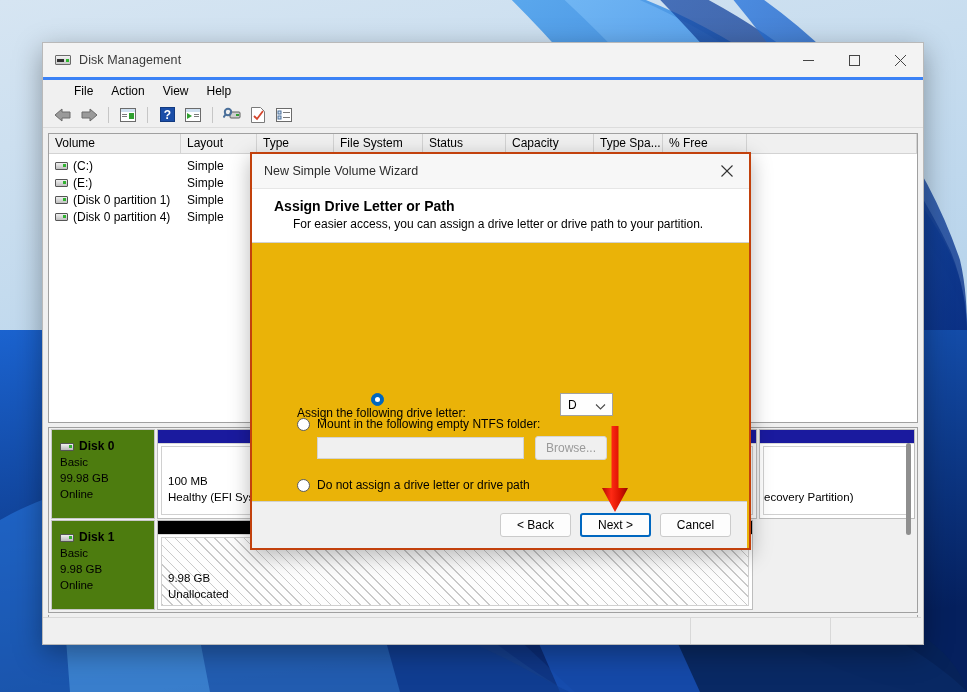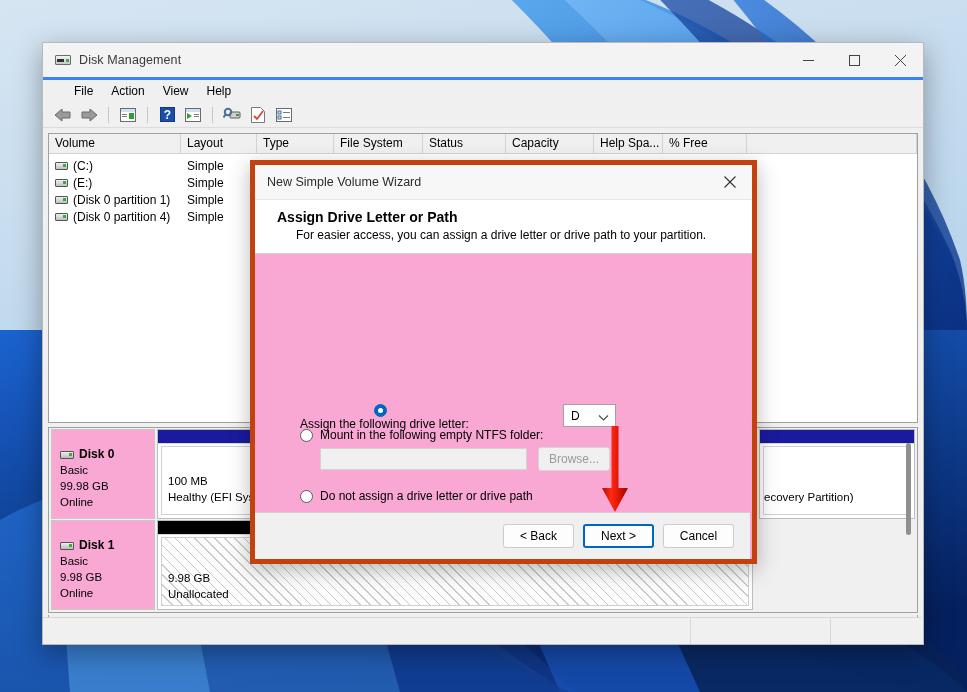--- a/index.html
+++ b/index.html
@@ -137,24 +137,24 @@
     background: #f0f0f0;
     border: 1px solid #a0a0a0;
     box-sizing: border-box;
     overflow: hidden;
   }
   .diskrow {
     display: flex; height: 90px; margin: 1px 2px 0 2px;
     position: relative;
   }
   .diskinfo {
-    width: 104px; background: #f9a8d4;
+    width: 104px; background: #4d7c0f;
     border: 1px solid #c8c8c8;
     box-sizing: border-box;
-    font-size: 11.5px; padding: 16px 0 0 8px; line-height: 16px;
+    font-size: 11.5px; padding: 8px 0 0 8px; line-height: 16px;
   }
   .diskinfo .dtitle { font-weight: bold; font-size: 12px; }
   .disk-ico {
     display: inline-block; width: 14px; height: 8px;
     background: linear-gradient(#efefef,#b9b9b9);
     border: 1px solid #555; border-radius: 1px;
     position: relative; margin-right: 5px; vertical-align: middle;
     box-sizing: border-box;
   }
   .disk-ico::after {
@@ -216,25 +216,24 @@
     border-top: 1px solid #d8d8d8;
     display: flex;
   }
   #statusbar .sseg { height: 26px; border-right: 1px solid #d8d8d8; }
 
   
   #wizard {
     position: absolute;
     left: 250px; top: 152px;
     width: 497px; height: 394px;
-    background: #f9a8d4;
-    border: 5px solid #c2410c;
+    background: #eab308;
+    border: 2px solid #c2410c;
     box-shadow: 0 6px 20px rgba(0,0,0,.28);
     font-size: 12px;
-    margin-top: 8px;
   }
   #wiz-title {
     height: 34px; background: #f7f7f7;
     display: flex; align-items: center;
     position: relative;
   }
   #wiz-title .t { margin-left: 12px; font-size: 12.5px; color: #2c2c2c; }
   #wiz-close {
     position: absolute; right: 0; top: 0;
     width: 44px; height: 34px;
@@ -459,21 +458,21 @@
   </div>
 
   <div id="vollist">
     <div id="volhead">
       <div class="vh" style="width:132px">Volume</div>
       <div class="vh" style="width:76px">Layout</div>
       <div class="vh" style="width:77px">Type</div>
       <div class="vh" style="width:89px">File System</div>
       <div class="vh" style="width:83px">Status</div>
       <div class="vh" style="width:88px">Capacity</div>
-      <div class="vh" style="width:69px">Help Spa...</div>
+      <div class="vh" style="width:69px">Type Spa...</div>
       <div class="vh" style="width:84px">% Free</div>
       <div class="vh" style="flex:1"></div>
     </div>
 
     <div style="padding-top:3px">
       <div class="vrow">
         <div class="vc" style="width:132px"><span class="vol-icon"></span><span>(C:)</span></div>
         <div class="vc" style="width:76px">Simple</div>
       </div>
       <div class="vrow">

